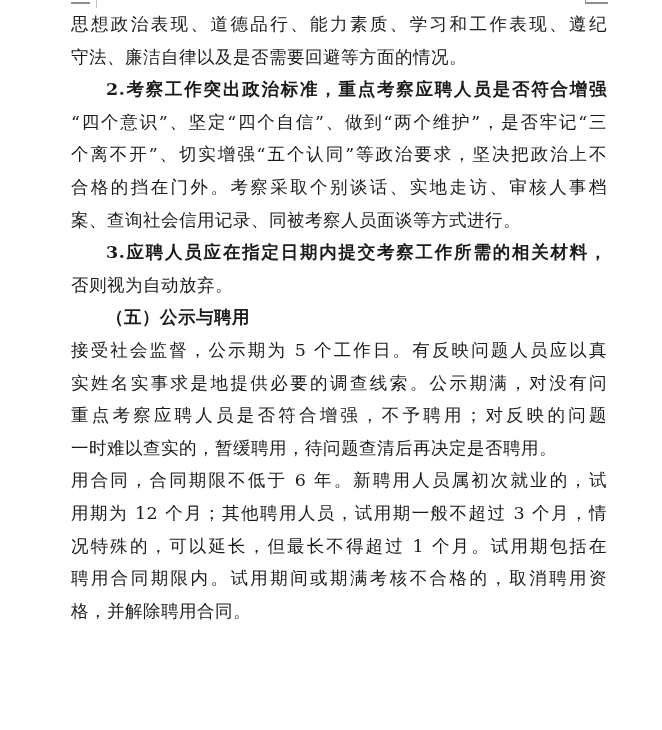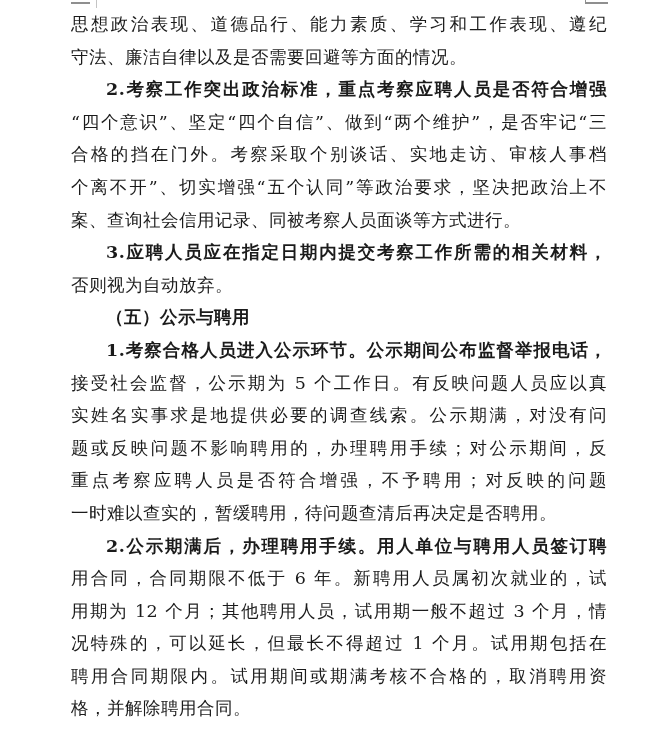--- a/index.html
+++ b/index.html
@@ -52,32 +52,29 @@
 <div class="page">
   <div class="mark mark-tl-h"></div>
   <div class="mark mark-tl-v"></div>
   <div class="mark mark-tr-h"></div>
   <div class="mark mark-tr-v"></div>
   <div class="content" id="doc-content">
       <div class="line">思想政治表现、道德品行、能力素质、学习和工作表现、遵纪</div>
       <div class="line last">守法、廉洁自律以及是否需要回避等方面的情况。</div>
       <div class="line indent">2.考察工作突出政治标准，重点考察应聘人员是否符合增强</div>
       <div class="line">“四个意识”、坚定“四个自信”、做到“两个维护”，是否牢记“三</div>
+      <div class="line">个离不开”、切实增强“五个认同”等政治要求，坚决把政治上不</div>
       <div class="line">合格的挡在门外。考察采取个别谈话、实地走访、审核人事档</div>
-      <div class="line">个离不开”、切实增强“五个认同”等政治要求，坚决把政治上不</div>
       <div class="line last">案、查询社会信用记录、同被考察人员面谈等方式进行。</div>
       <div class="line indent">3.应聘人员应在指定日期内提交考察工作所需的相关材料，</div>
       <div class="line last">否则视为自动放弃。</div>
       <div class="line indent last bold">（五）公示与聘用</div>
-      <div class="line indent">1.考察合格人员进入公示环节。公示期间公布监督举报电话，</div>
       <div class="line">接受社会监督，公示期为 5 个工作日。有反映问题人员应以真</div>
       <div class="line">实姓名实事求是地提供必要的调查线索。公示期满，对没有问</div>
-      <div class="line">题或反映问题不影响聘用的，办理聘用手续；对公示期间，反</div>
       <div class="line">重点考察应聘人员是否符合增强，不予聘用；对反映的问题</div>
       <div class="line last">一时难以查实的，暂缓聘用，待问题查清后再决定是否聘用。</div>
-      <div class="line indent">2.公示期满后，办理聘用手续。用人单位与聘用人员签订聘</div>
       <div class="line">用合同，合同期限不低于 6 年。新聘用人员属初次就业的，试</div>
       <div class="line">用期为 12 个月；其他聘用人员，试用期一般不超过 3 个月，情</div>
       <div class="line">况特殊的，可以延长，但最长不得超过 1 个月。试用期包括在</div>
       <div class="line">聘用合同期限内。试用期间或期满考核不合格的，取消聘用资</div>
       <div class="line last">格，并解除聘用合同。</div>
     </div>
 </div>
 
 </body></html>

